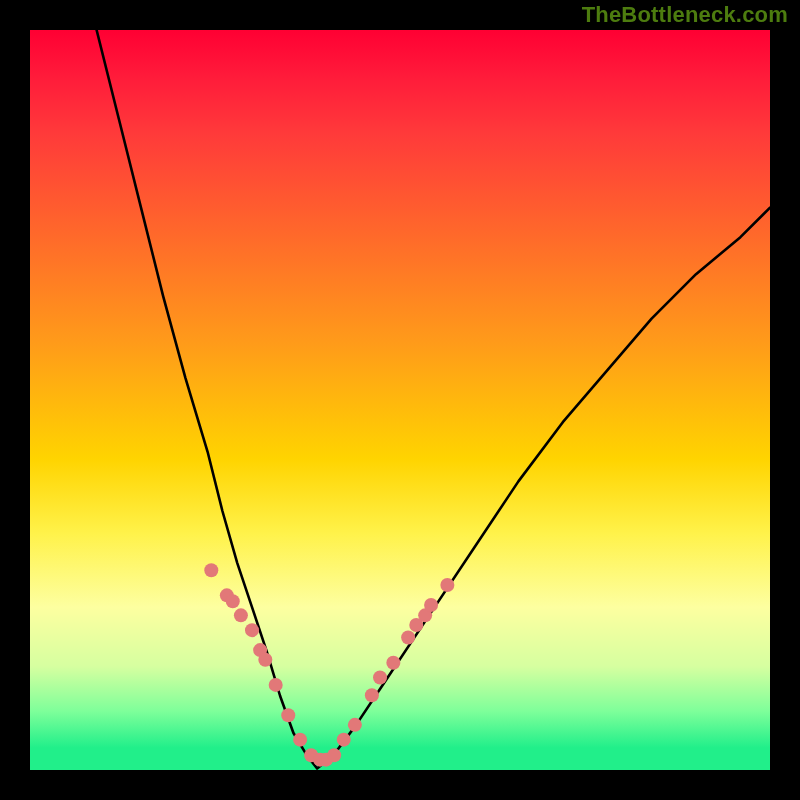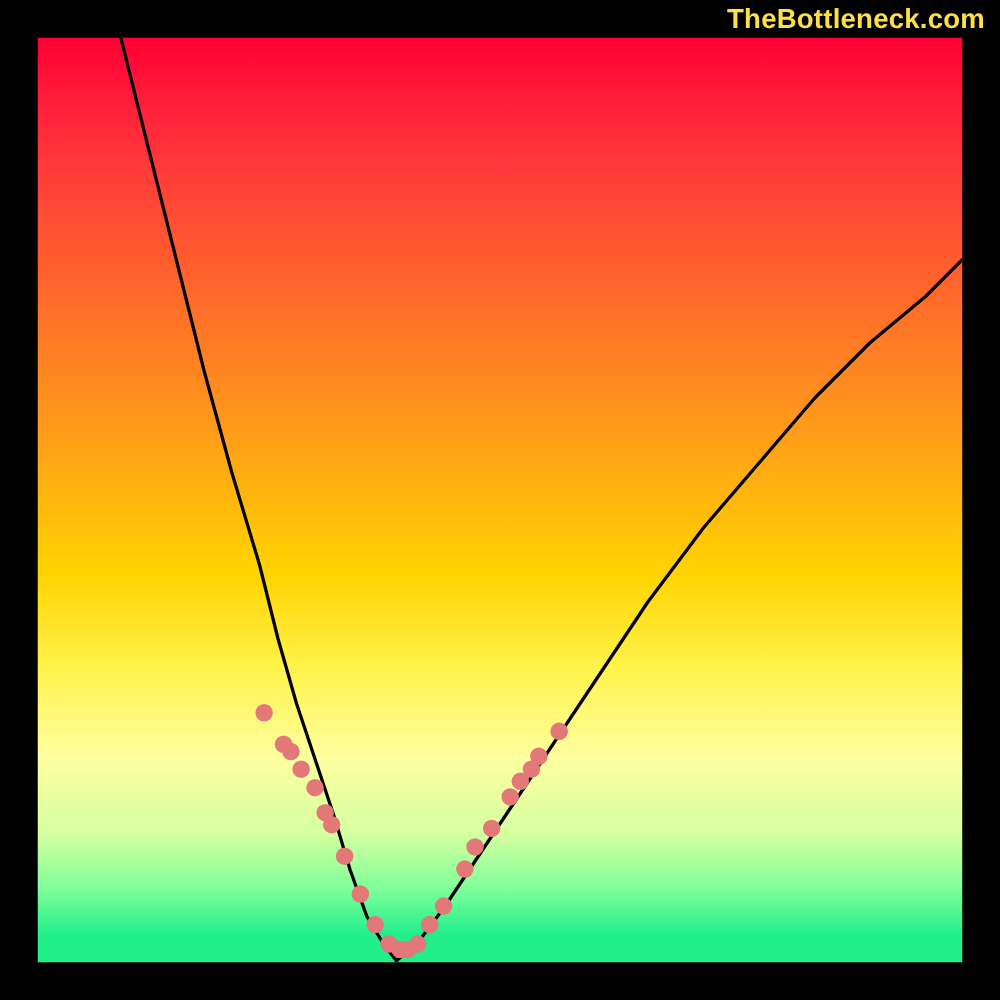--- a/index.html
+++ b/index.html
@@ -44,21 +44,21 @@
       #21ef8a 100%
     );
   }
   .watermark {
     position: absolute;
     top: 2px;
     right: 12px;
     font-family: Arial, Helvetica, sans-serif;
     font-size: 22px;
     font-weight: 600;
-    color: #fde047;
+    color: #4d7c0f;
     letter-spacing: 0.2px;
     user-select: none;
   }
   svg.curves {
     position: absolute;
     inset: 0;
     width: 100%;
     height: 100%;
     pointer-events: none;
   }

